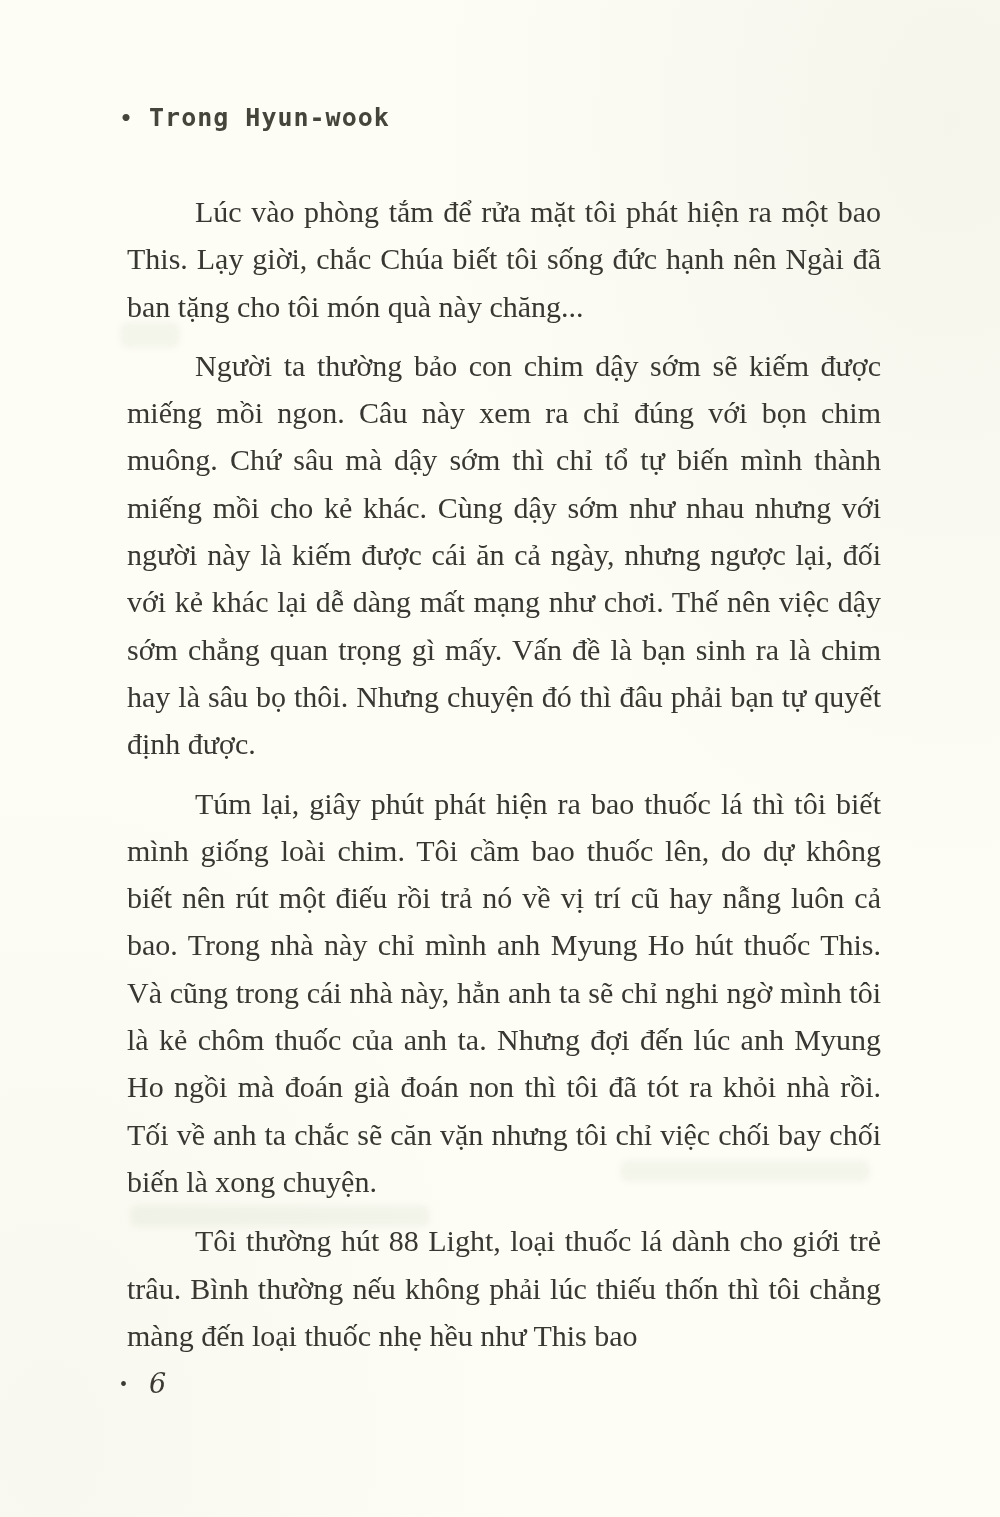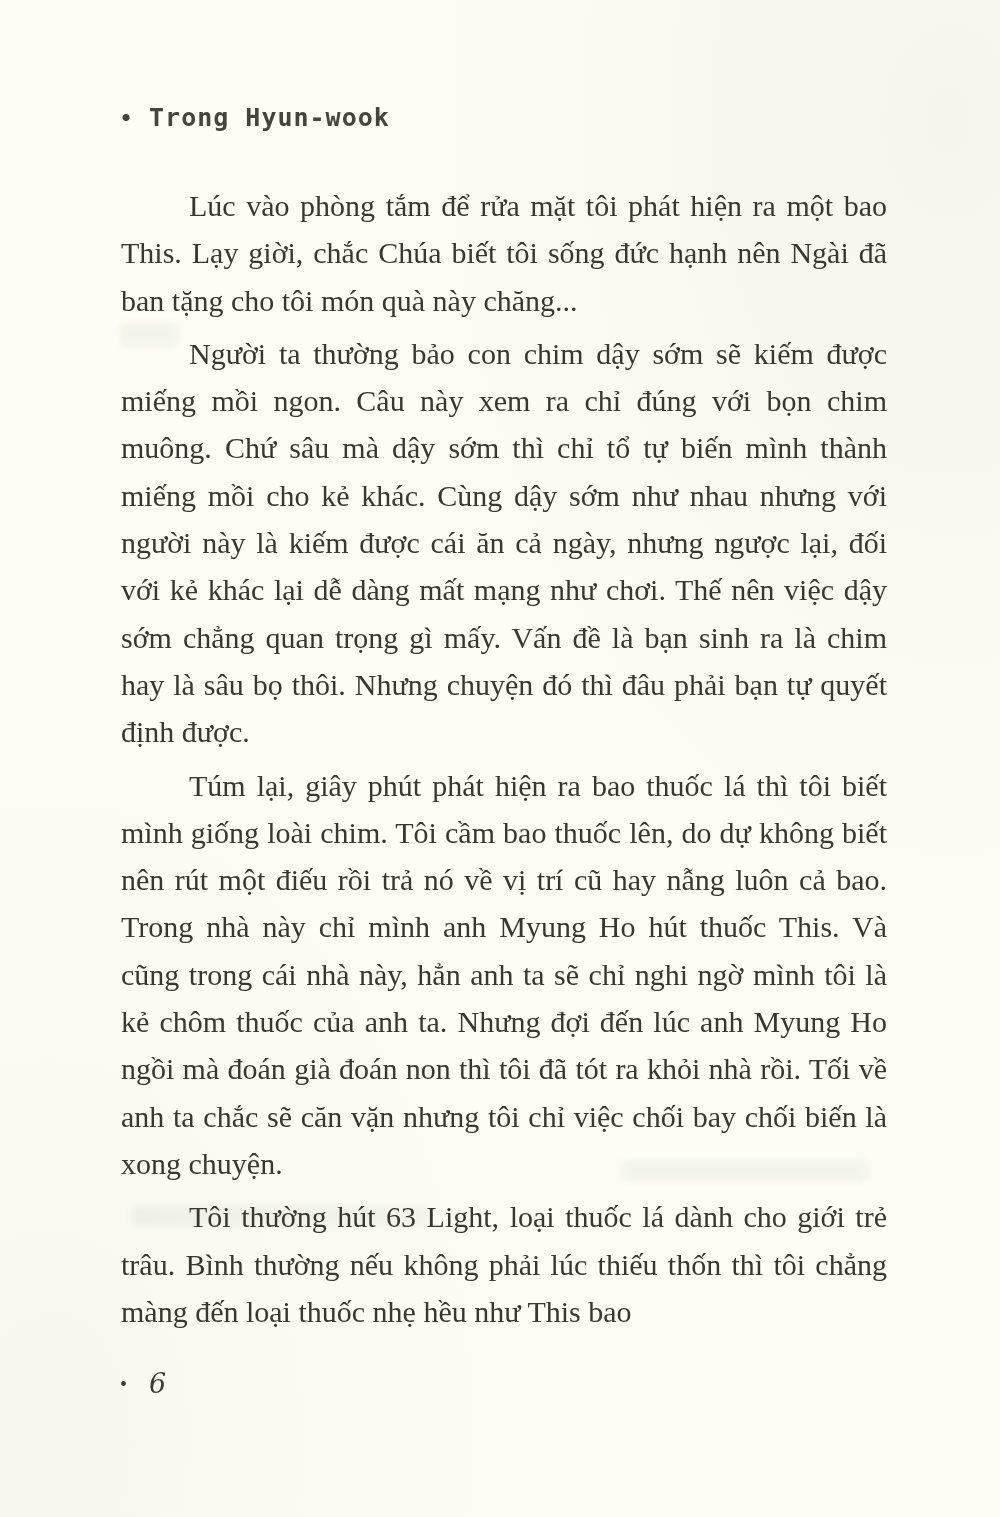--- a/index.html
+++ b/index.html
@@ -48,21 +48,21 @@
     position: absolute;
     left: 115px;
     top: 176px;
     width: 778px;
     font-size: 30px;
     line-height: 47.3px;
     color: #393731;
     text-align: justify;
   }
   .body-text p {
-    margin: 6px;
+    margin: 12px;
     padding: 0;
     text-indent: 68px;
     font-family: Liberation Serif, serif;
   }
   .page-footer {
     position: absolute;
     left: 120px;
     top: 1368px;
     display: flex;
     align-items: center;
@@ -102,21 +102,21 @@
 
   <div class="running-header">
     <span class="bullet">•</span>
     <span class="author">Trong Hyun-wook</span>
   </div>
 
   <div class="body-text">
     <p>Lúc vào phòng tắm để rửa mặt tôi phát hiện ra một bao This. Lạy giời, chắc Chúa biết tôi sống đức hạnh nên Ngài đã ban tặng cho tôi món quà này chăng...</p>
     <p>Người ta thường bảo con chim dậy sớm sẽ kiếm được miếng mồi ngon. Câu này xem ra chỉ đúng với bọn chim muông. Chứ sâu mà dậy sớm thì chỉ tổ tự biến mình thành miếng mồi cho kẻ khác. Cùng dậy sớm như nhau nhưng với người này là kiếm được cái ăn cả ngày, nhưng ngược lại, đối với kẻ khác lại dễ dàng mất mạng như chơi. Thế nên việc dậy sớm chẳng quan trọng gì mấy. Vấn đề là bạn sinh ra là chim hay là sâu bọ thôi. Nhưng chuyện đó thì đâu phải bạn tự quyết định được.</p>
     <p>Túm lại, giây phút phát hiện ra bao thuốc lá thì tôi biết mình giống loài chim. Tôi cầm bao thuốc lên, do dự không biết nên rút một điếu rồi trả nó về vị trí cũ hay nẫng luôn cả bao. Trong nhà này chỉ mình anh Myung Ho hút thuốc This. Và cũng trong cái nhà này, hẳn anh ta sẽ chỉ nghi ngờ mình tôi là kẻ chôm thuốc của anh ta. Nhưng đợi đến lúc anh Myung Ho ngồi mà đoán già đoán non thì tôi đã tót ra khỏi nhà rồi. Tối về anh ta chắc sẽ căn vặn nhưng tôi chỉ việc chối bay chối biến là xong chuyện.</p>
-    <p>Tôi thường hút 63 Light, loại thuốc lá dành cho giới trẻ trâu. Bình thường nếu không phải lúc thiếu thốn thì tôi chẳng màng đến loại thuốc nhẹ hều như This bao</p>
+    <p>Tôi thường hút 88 Light, loại thuốc lá dành cho giới trẻ trâu. Bình thường nếu không phải lúc thiếu thốn thì tôi chẳng màng đến loại thuốc nhẹ hều như This bao</p>
   </div>
 
   <div class="page-footer">
     <span class="bullet">•</span>
     <span class="page-number">6</span>
   </div>
 
 </div>
 
 </body></html>

